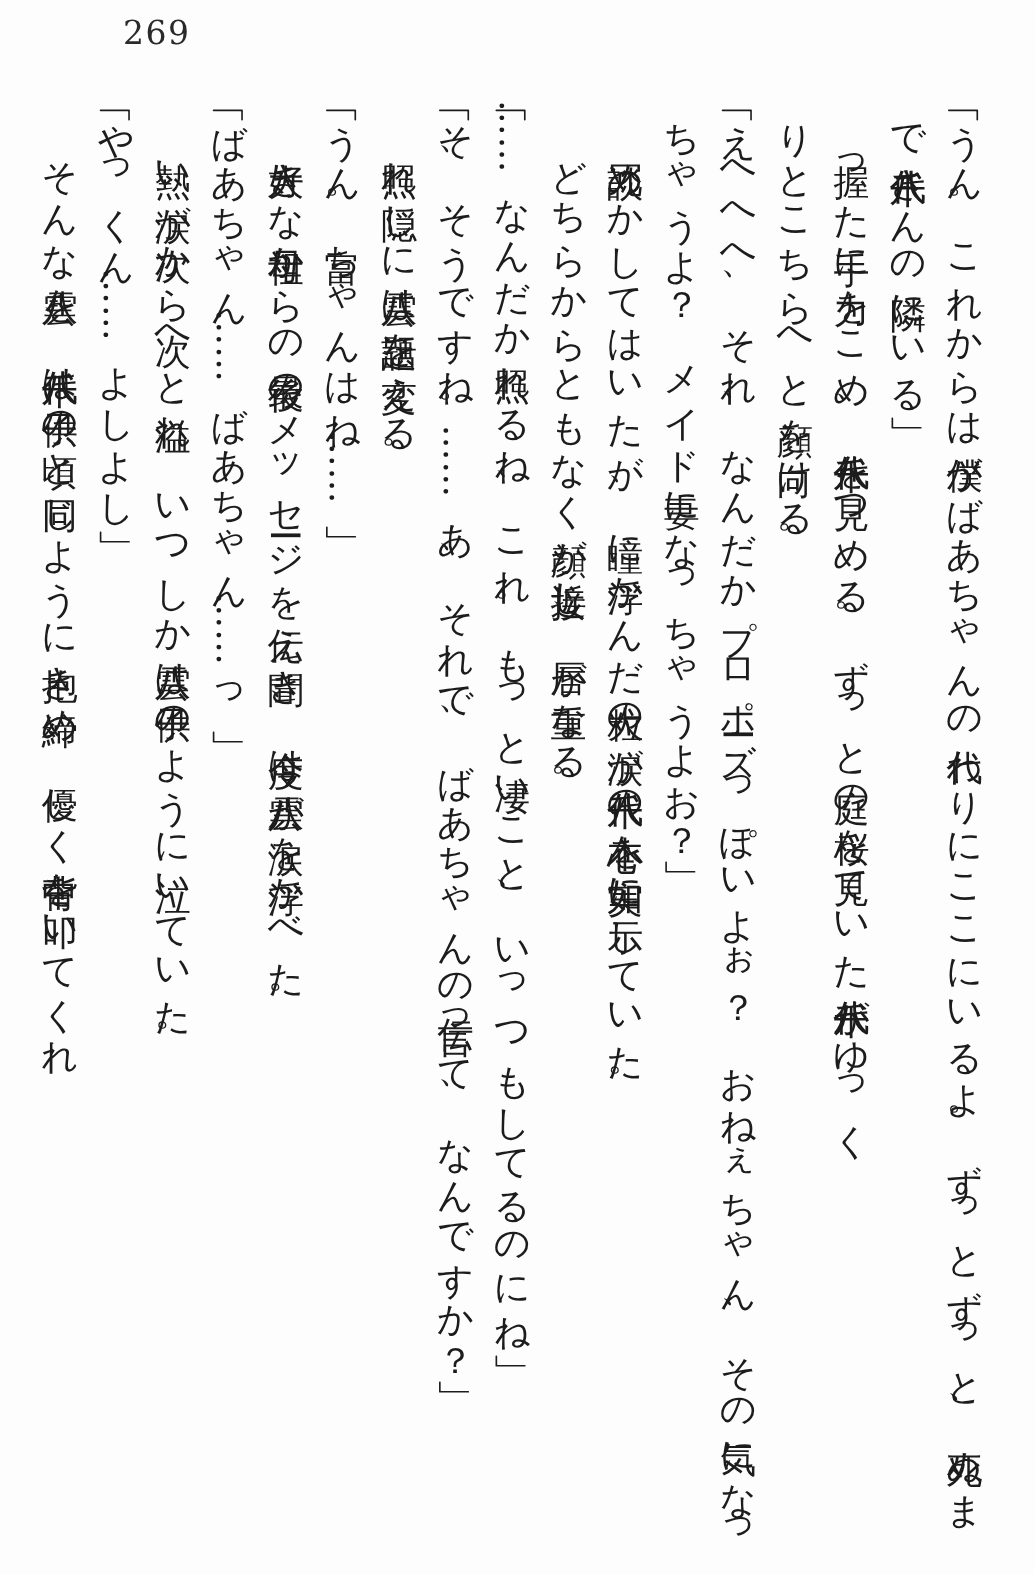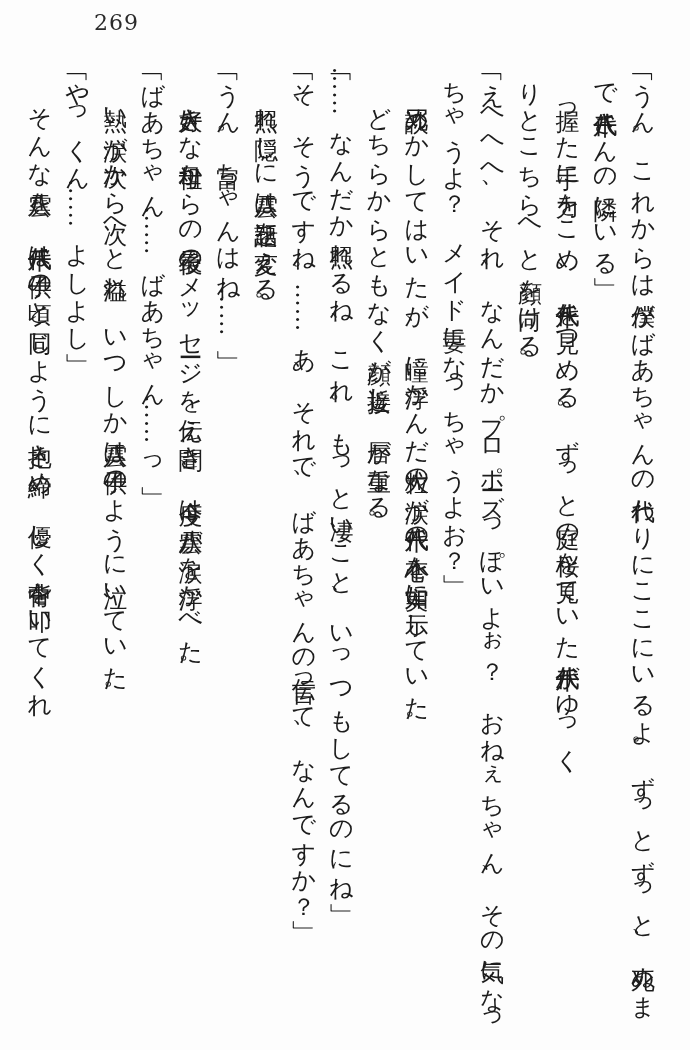--- a/index.html
+++ b/index.html
@@ -15,21 +15,21 @@
     font-family: "DejaVu Serif", "Liberation Serif", serif;
   }
   .book-page {
     position: absolute;
     inset: 0;
     background: #fdfdfd;
   }
   .page-number {
     position: absolute;
     top: 10px;
-    left: 94px;
+    left: 82px;
     font-size: 22px;
     color: #2a2a2a;
     letter-spacing: 1px;
     font-family: "DejaVu Serif", "Liberation Serif", serif;
   }
   .text-block {
     position: absolute;
     top: 66px;
     right: 29px;
     height: 950px;

